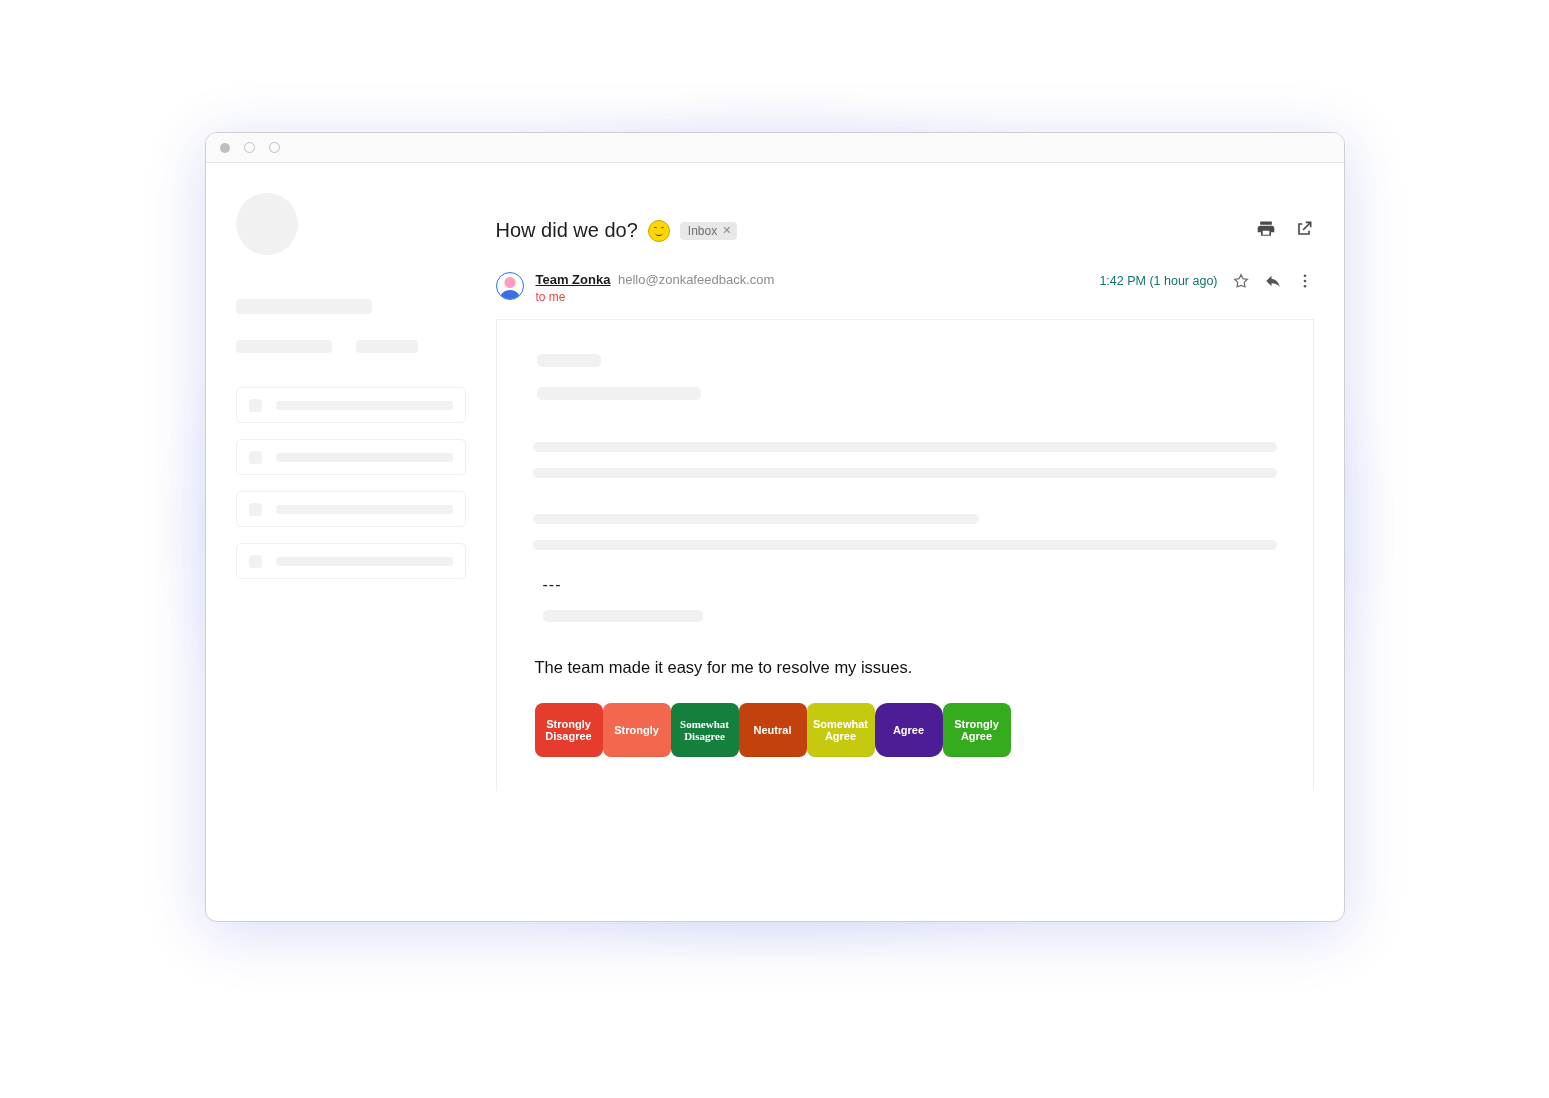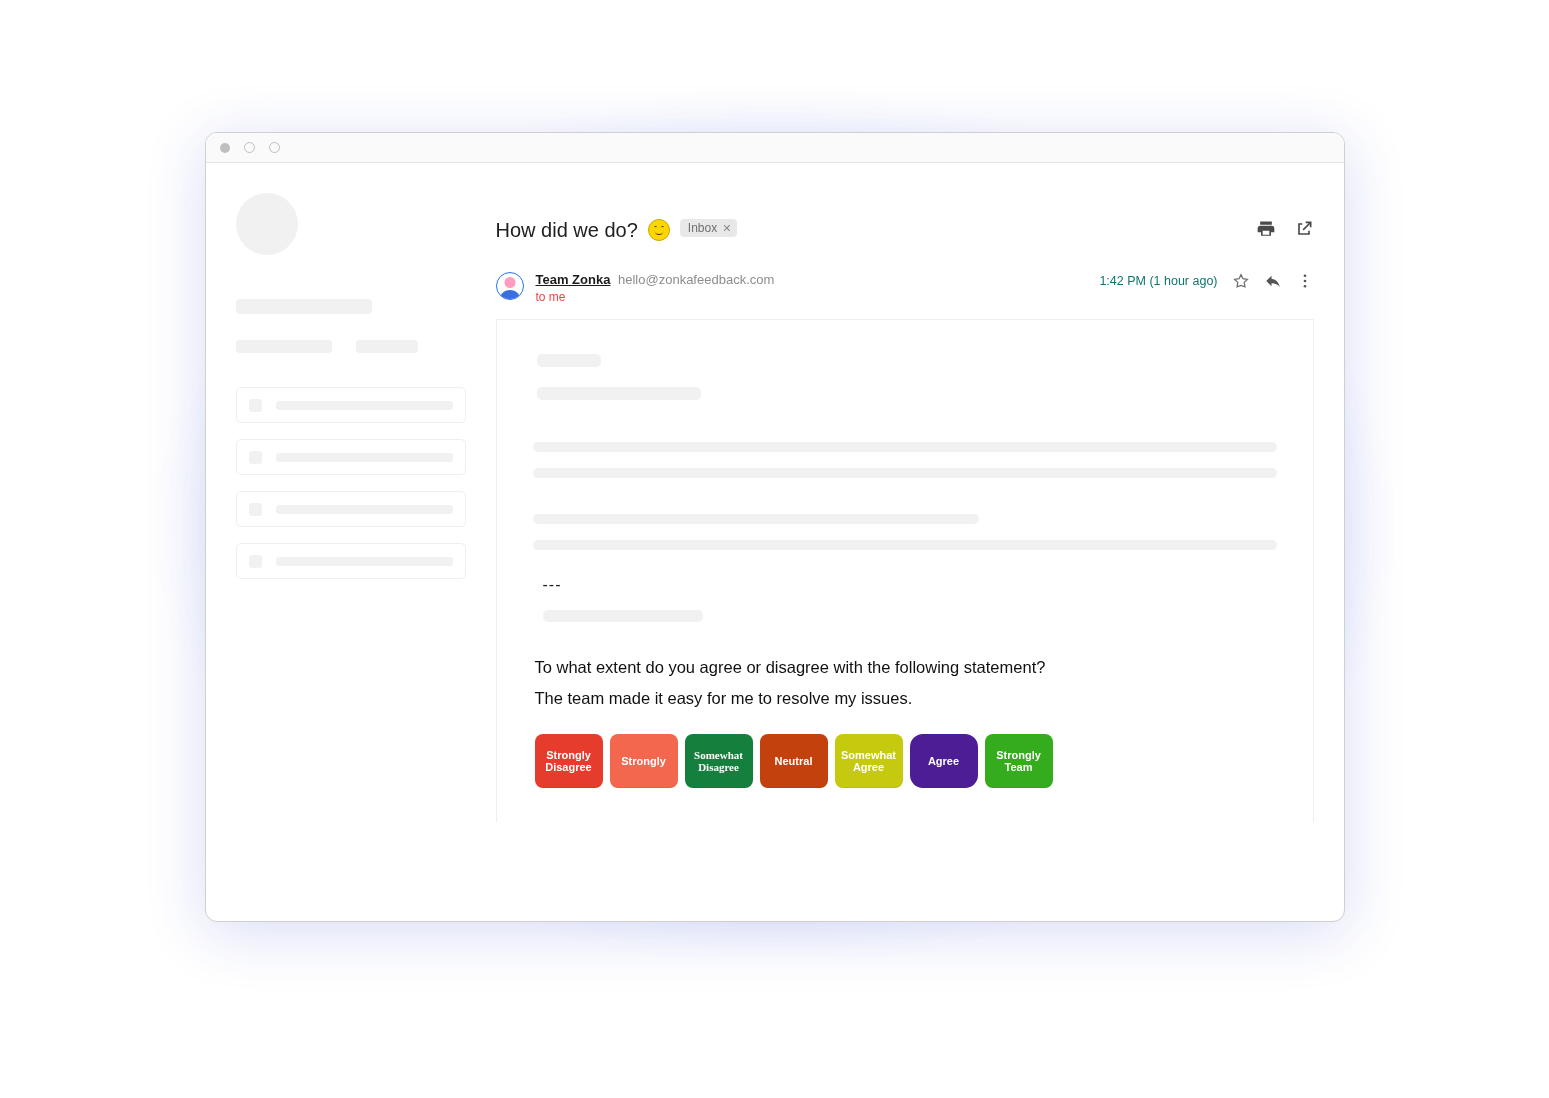--- a/index.html
+++ b/index.html
@@ -97,21 +97,21 @@
   .sb-item .ic { width: 13px; height: 13px; background: #f1f1f1; border-radius: 3px; flex: 0 0 13px; }
   .sb-item .bar { height: 9px; flex: 1; background: #f1f1f1; border-radius: 3px; }
 
   
   .main {
     flex: 1;
     position: relative;
   }
 
   .subject-row {
-    display: flex; align-items: flex-start;
+    display: flex; align-items: center;
     margin-top: 36px;
     gap: 10px;
     font-size: 20px;
     color: #202020;
   }
   .emoji {
     width: 22px; height: 22px; border-radius: 50%;
     background: #ffd600;
     border: 1px solid #c9a600;
     display: inline-flex; align-items: center; justify-content: center;
@@ -218,21 +218,20 @@
   .divider-dashes {
     font-size: 16px; color: #222; margin: 26px 0 16px 10px; letter-spacing: 1px;
   }
   .ph-sign { width: 160px; height: 12px; margin-left: 10px; margin-bottom: 36px; }
 
   .q-text { font-size: 16.5px; color: #111; margin-bottom: 12px; margin-left: 2px; }
   .q-stmt { font-size: 16.5px; color: #111; margin-bottom: 26px; margin-left: 2px; }
 
   .likert {
     display: flex;
-    gap: 7px;
     margin-left: 2px;
   }
   .lbtn {
     width: 68px; height: 54px;
     border-radius: 8px;
     color: #fff;
     font-size: 11px;
     font-weight: 600;
     display: flex; align-items: center; justify-content: center;
     text-align: center;
@@ -346,29 +345,28 @@
 
         <div class="ph ph-lg"></div>
         <div class="ph ph-lg"></div>
         <div class="gap28"></div>
         <div class="ph ph-lg short"></div>
         <div class="ph ph-lg"></div>
 
         <div class="divider-dashes">---</div>
         <div class="ph ph-sign"></div>
 
-        <div class="q-text">To what extent do you agree or disagree with the following statement?</div>
         <div class="q-stmt">The team made it easy for me to resolve my issues.</div>
 
         <div class="likert" id="likert-row">
             <div class="lbtn" style="background: rgb(229, 60, 46);">Strongly Disagree</div>
             <div class="lbtn" style="background: rgb(242, 103, 77);">Strongly</div>
             <div class="lbtn" style="background: #15803d; font-family: Liberation Serif, serif;">Somewhat Disagree</div>
             <div class="lbtn" style="background: #c2410c;">Neutral</div>
             <div class="lbtn" style="background: rgb(198, 202, 15);">Somewhat Agree</div>
             <div class="lbtn" style="background: #4c1d95; border-radius: 13px;">Agree</div>
-            <div class="lbtn" style="background: rgb(53, 171, 30);">Strongly Team</div>
+            <div class="lbtn" style="background: rgb(53, 171, 30);">Strongly Agree</div>
           </div>
       </div>
 
     </main>
   </div>
 </div>
 
 </body></html>

